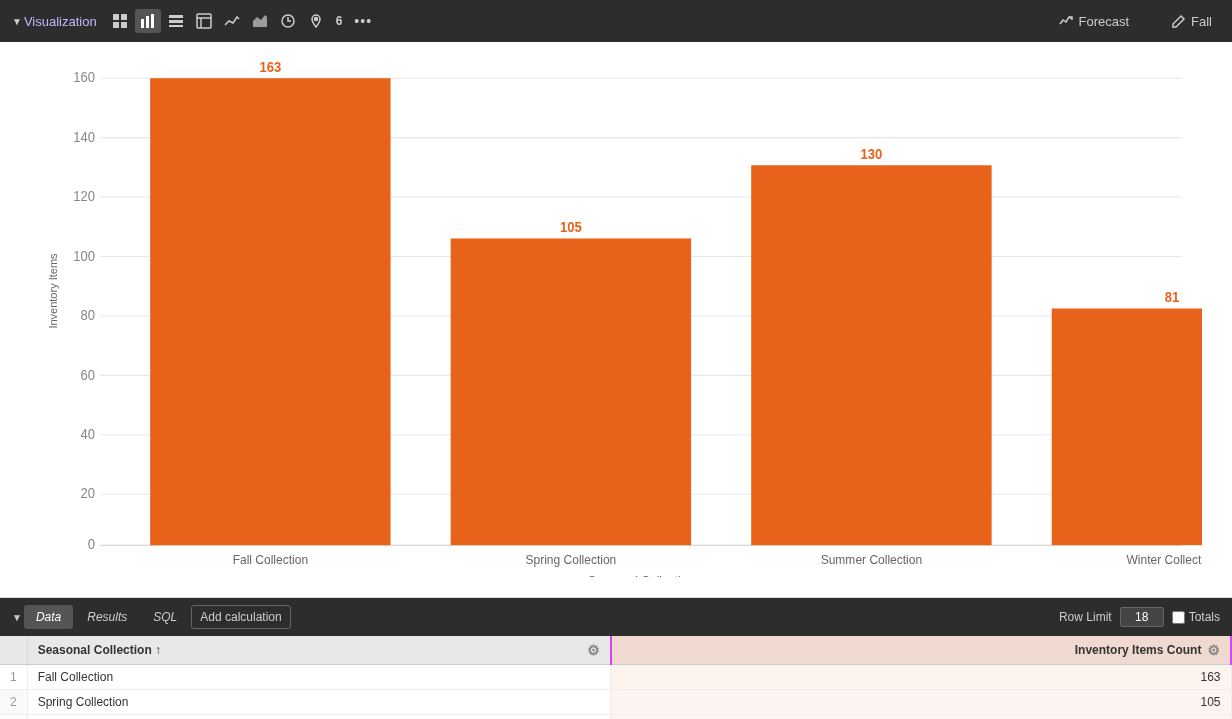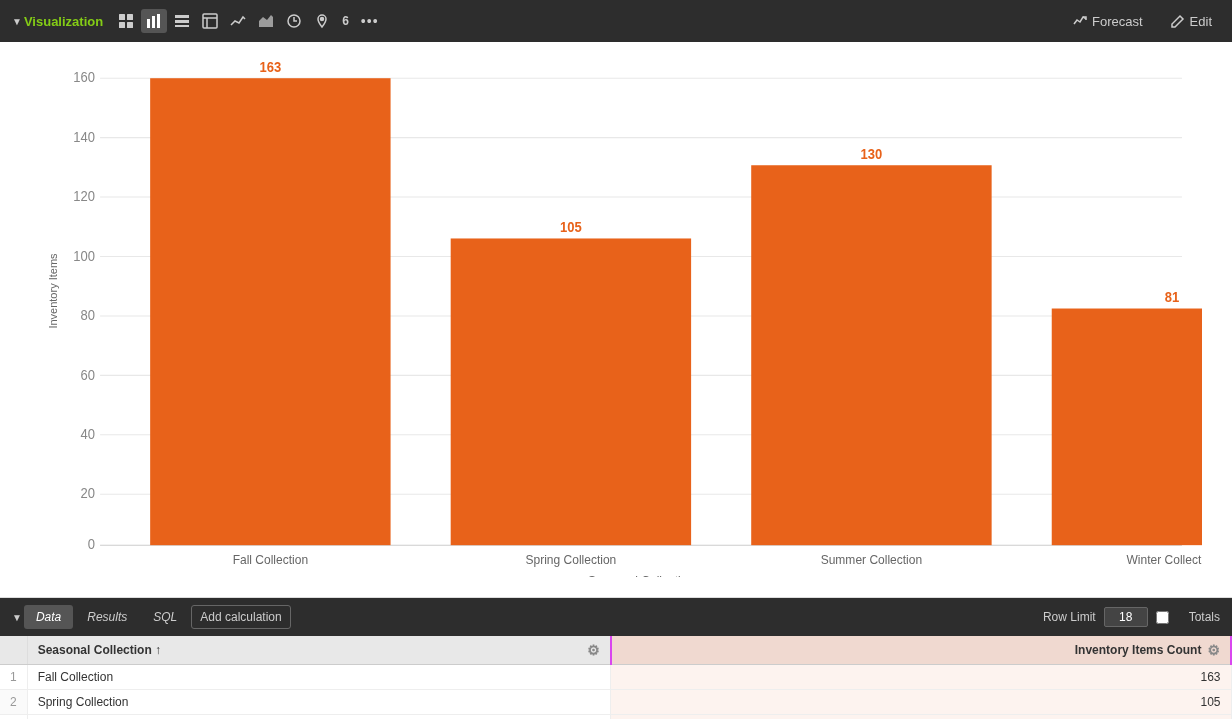--- a/index.html
+++ b/index.html
@@ -8,23 +8,23 @@
     
     .toolbar {
       background: #2d2d2d;
       color: #fff;
       display: flex;
       align-items: center;
       height: 42px;
       padding: 0 12px;
       gap: 6px;
     }
-    .toolbar-right { display: flex; align-items: center; gap: 12px; }
+    .toolbar-right { display: flex; align-items: center; gap: 27px; }
     .toolbar-arrow { color: #ccc; font-size: 10px; }
-    .toolbar-title { color: #84cc16; font-weight: 700; font-size: 13px; margin-right: 8px; }
+    .toolbar-title { color: #c4b5fd; font-weight: 400; font-size: 13px; margin-right: 8px; }
     .toolbar-icon-btn {
       background: none;
       border: none;
       color: #ccc;
       cursor: pointer;
       padding: 4px 5px;
       border-radius: 3px;
       display: flex; align-items: center; justify-content: center;
       font-size: 14px;
     }
@@ -80,21 +80,21 @@
     .add-calc-btn {
       background: none; border: 1px solid #666; color: #ccc;
       cursor: pointer; font-size: 12px; padding: 4px 8px; border-radius: 3px;
     }
     .row-limit-label { color: #ccc; font-size: 12px; }
     .row-limit-input {
       width: 44px; padding: 2px 4px; font-size: 12px;
       background: #444; border: 1px solid #666; color: #fff; border-radius: 2px;
       text-align: center;
     }
-    .totals-label { color: #ccc; font-size: 12px; display: flex; align-items: center; gap: 20px; }
+    .totals-label { color: #ccc; font-size: 12px; display: flex; align-items: center; gap: 4px; }
     .totals-checkbox { width: 13px; height: 13px; }
 
     
     .data-table { width: 100%; border-collapse: collapse; }
     .data-table th {
       background: #e8e8e8;
       border-bottom: 1px solid #ccc;
       border-right: 2px solid #d946ef;
       padding: 6px 10px;
       font-size: 12px;
@@ -187,21 +187,21 @@
       <svg width="14" height="14" viewBox="0 0 14 14" fill="none" stroke="currentColor" stroke-width="1.5">
           <polyline points="1,10 4,6 7,8 10,3 13,5"></polyline>
           <polyline points="10,3 13,3 13,6"></polyline>
         </svg>
       <span>Forecast</span>
     </button>
     <button class="edit-btn">
       <svg width="14" height="14" viewBox="0 0 14 14" fill="none" stroke="currentColor" stroke-width="1.5">
           <path d="M9 2l3 3L4 13H1v-3L9 2z"></path>
         </svg>
-      <span>Edit</span>
+      <span>Fall</span>
     </button>
   </div>
 </div>
 
 <div class="chart-area" style="height: 555px; padding: 15px 30px 20px 60px;">
   <div style="position:relative; width:100%; height:100%;">
     <span class="y-axis-label" style="position:absolute;left:-45px;top:45%;transform:translateY(-50%) rotate(-90deg);font-size:11px;color:#666;white-space:nowrap;">Inventory Items</span>
     <svg id="bar-chart-svg" width="100%" height="100%" viewBox="0 0 1140 490" preserveAspectRatio="none">
 
       <g>

